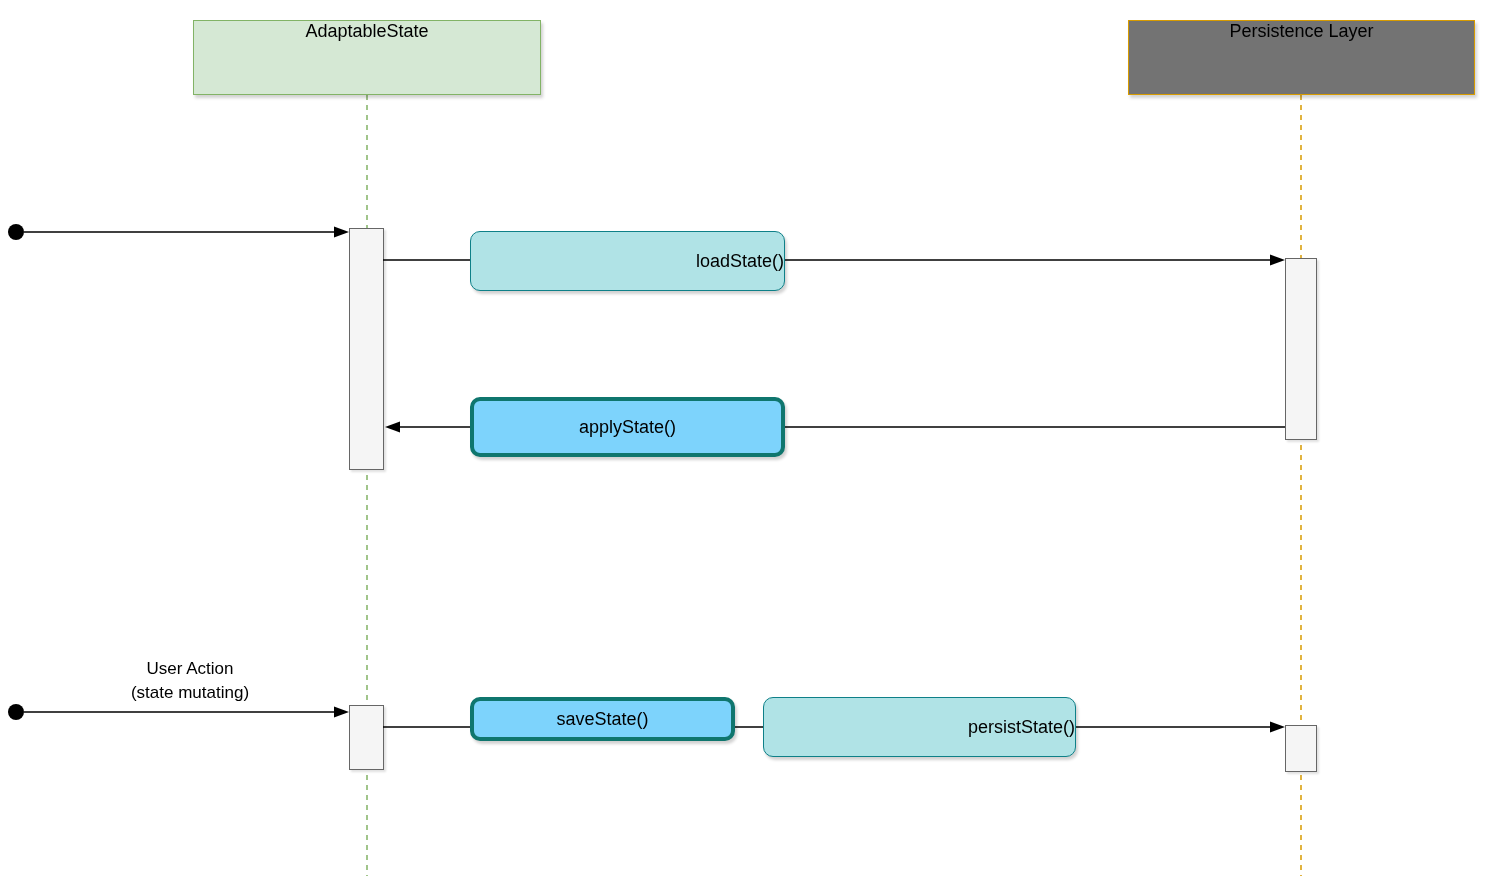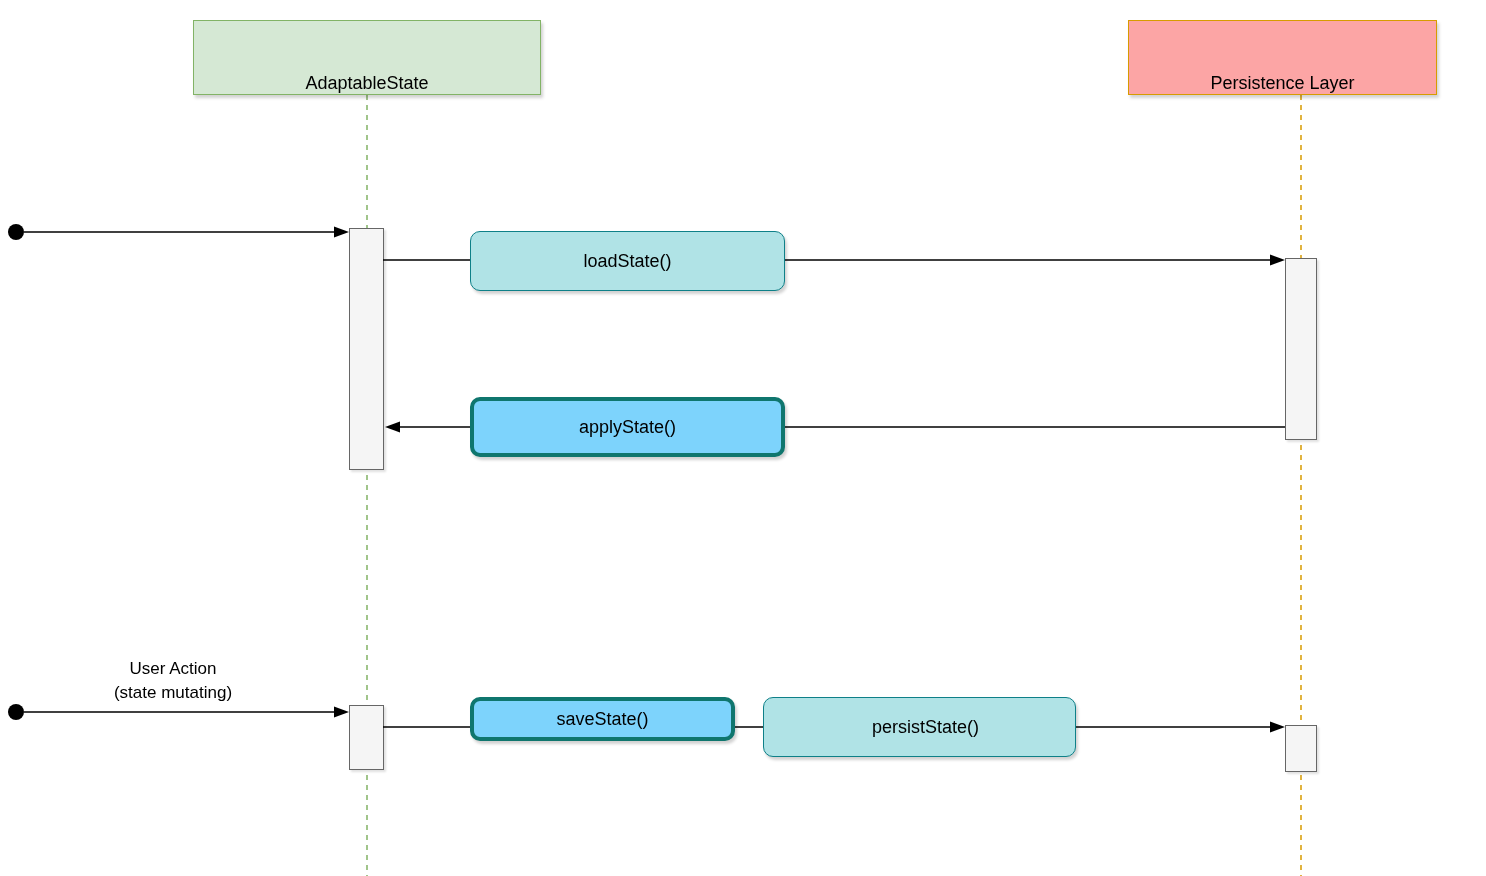--- a/index.html
+++ b/index.html
@@ -31,52 +31,53 @@
     background: #f5f5f5;
     border: 1px solid #666666;
     z-index: 2;
     box-shadow: 2px 2px 2px rgba(0,0,0,0.12);
     box-sizing: border-box;
   }
 
   .actor-box {
     position: absolute;
     display: flex;
-    align-items: flex-end;
+    align-items: flex-start;
     justify-content: center;
     font-size: 18px;
     z-index: 4;
     box-shadow: 2px 3px 3px rgba(0,0,0,0.18);
     box-sizing: border-box;
   }
   .actor-green {
     left: 193px; top: 20px; width: 348px; height: 75px;
     background: #d5e8d4;
     border: 1px solid #82b366;
   }
   .actor-orange {
-    left: 1128px; top: 20px; width: 309px; height: 75px;
-    background: #fca5a5;
+    left: 1128px; top: 20px; width: 347px; height: 75px;
+    background: #737373;
     border: 1px solid #d79b00;
   }
 
   .msg-box {
     position: absolute;
     display: flex;
     align-items: center;
     justify-content: center;
     font-size: 18px;
     border-radius: 10px;
     z-index: 4;
     box-shadow: 2px 3px 3px rgba(0,0,0,0.18);
     box-sizing: border-box;
   }
   .teal {
     background: #b0e3e6;
     border: 1px solid #0e8088;
+    justify-content: flex-end;
   }
   .purple {
     background: #7dd3fc;
     border: 4px solid #0f766e;
   }
 
   .flow-label {
     position: absolute;
     font-size: 17px;
     text-align: center;
@@ -120,21 +121,21 @@
   </svg>
 
   <div class="actor-box actor-green">
     <span>AdaptableState</span>
   </div>
   <div class="actor-box actor-orange">
     <span>Persistence Layer</span>
   </div>
 
 
-  <div class="flow-label" style="left:48px; top:657px; width:250px;">
+  <div class="flow-label" style="left:65px; top:657px; width:250px;">
     <div>User Action</div>
     <div>(state mutating)</div>
   </div>
 
   <div class="msg-box teal" style="left:470px; top:231px; width:315px; height:60px;">
     <span>loadState()</span>
   </div>
 
   <div class="msg-box purple" style="left:470px; top:397px; width:315px; height:60px;">
     <span>applyState()</span>

